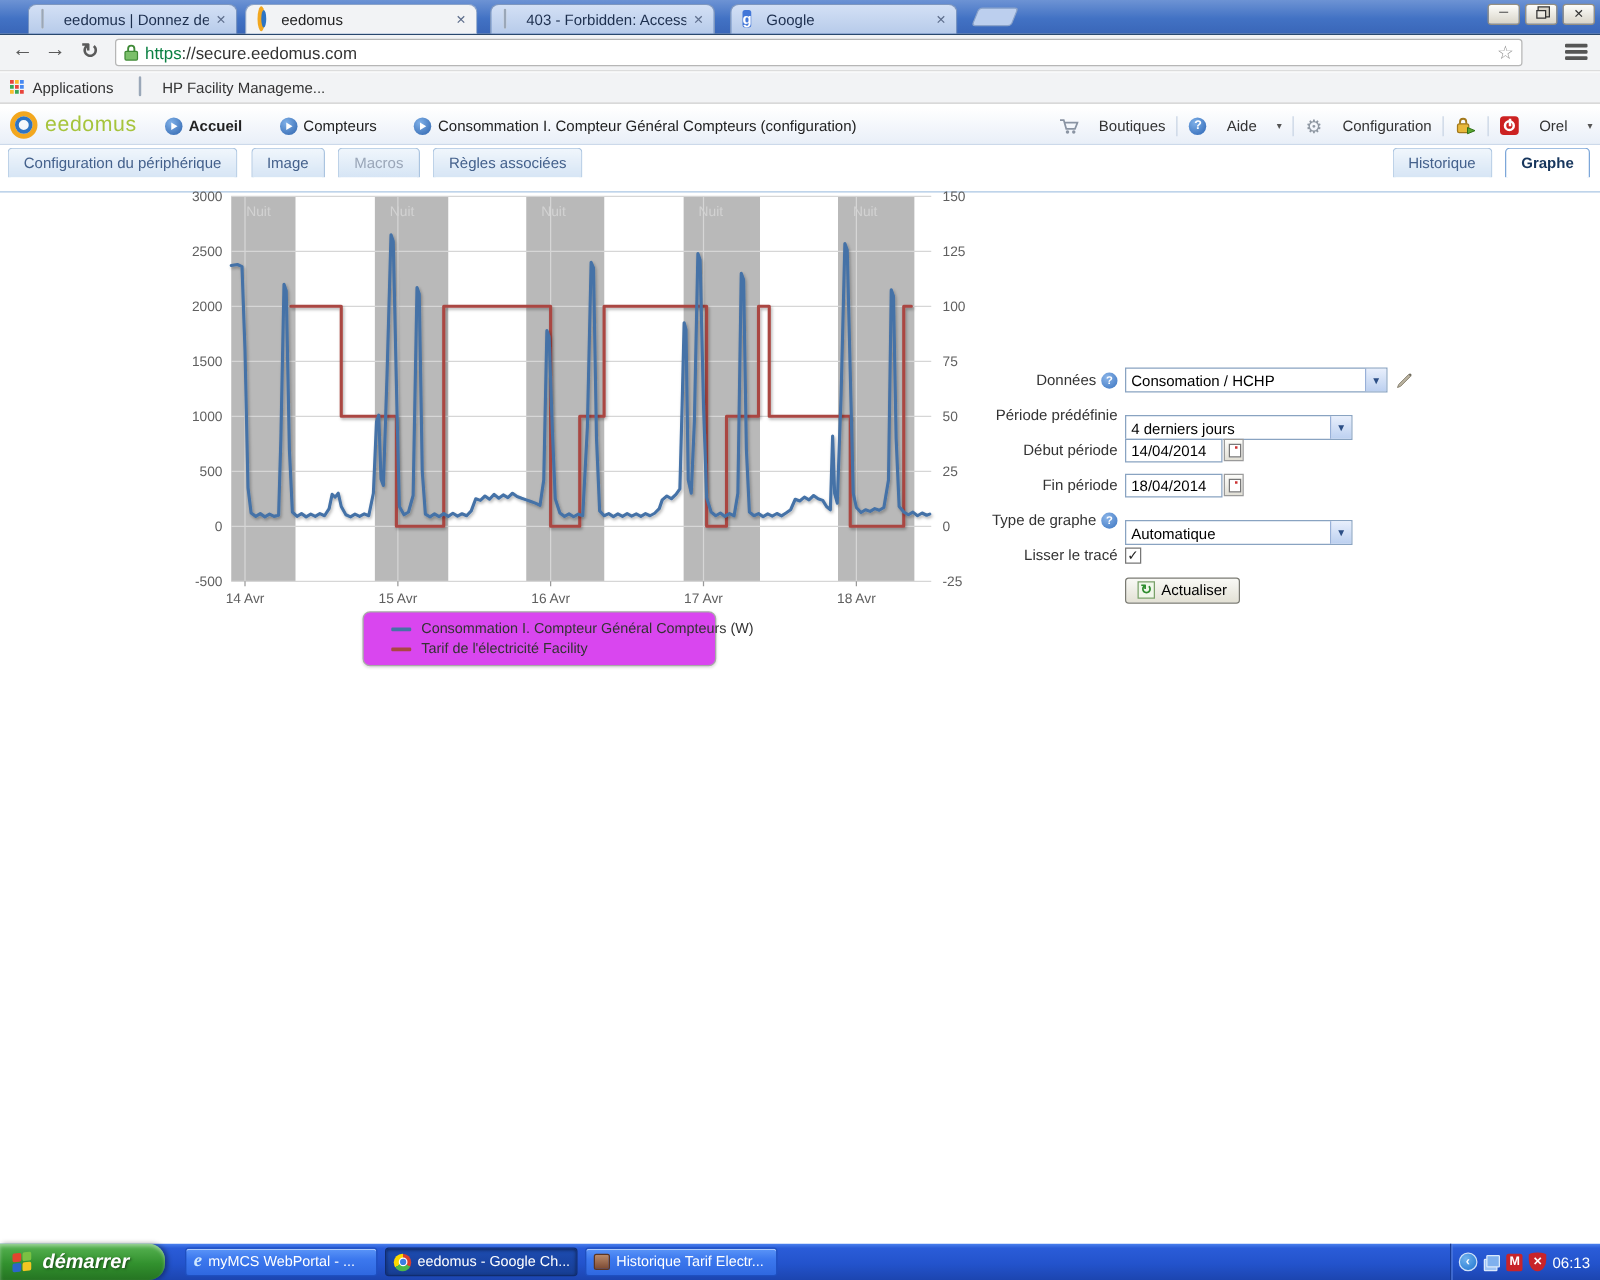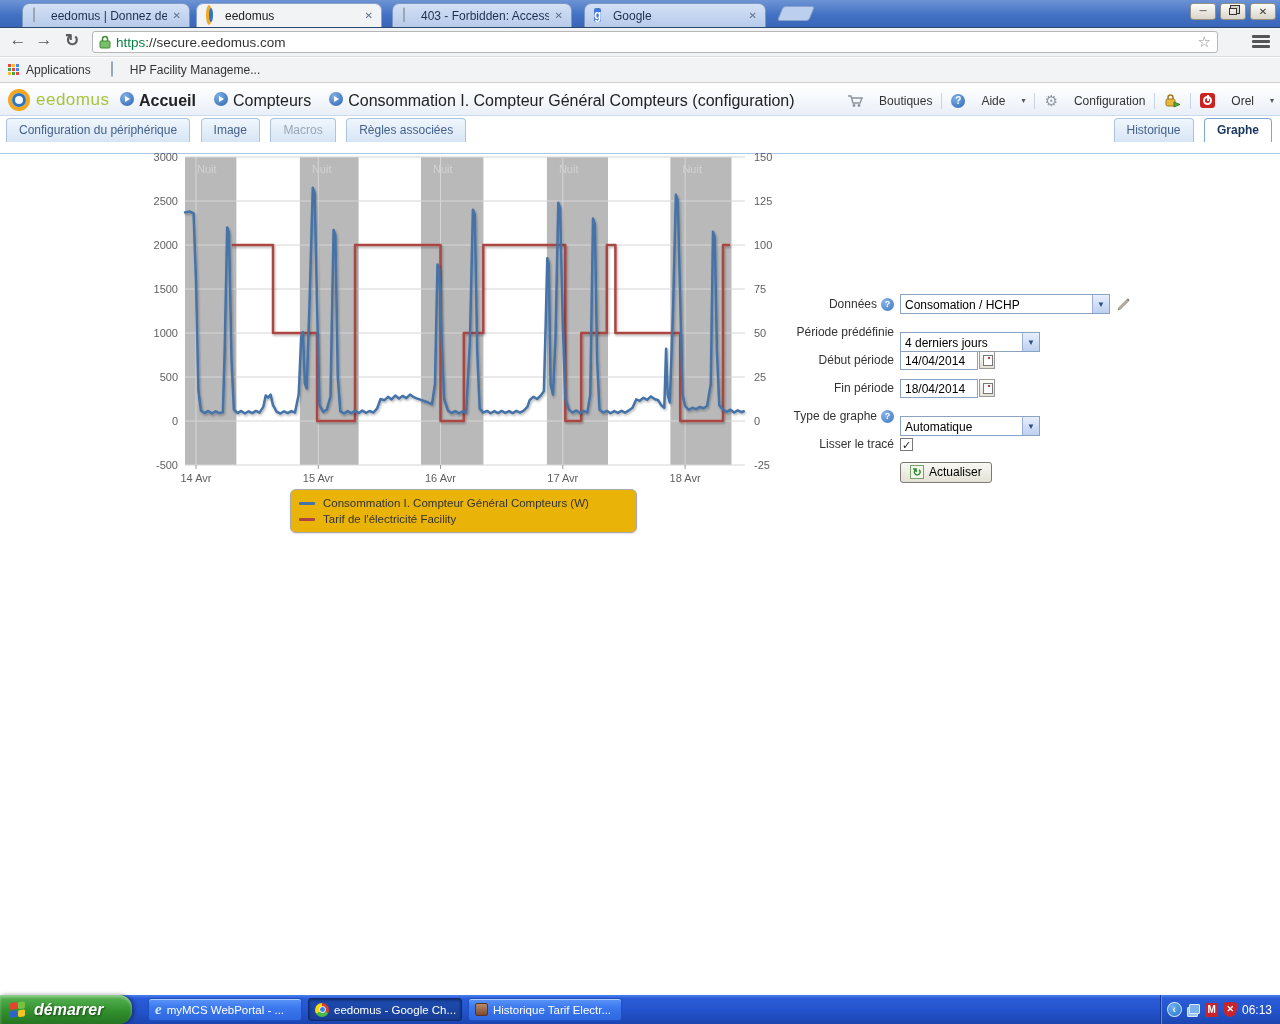--- a/index.html
+++ b/index.html
@@ -55,21 +55,21 @@
 
   
   .webpage { position:absolute; left:0; top:84px; width:1280px; height:911px; background:#fff; }
   .siteheader { position:absolute; left:0; top:2px; width:1280px; height:30px;
     background:linear-gradient(#ffffff,#e9eff8); border-bottom:1px solid #ccd9ea; }
   .logo { position:absolute; left:8px; top:3px; display:flex; align-items:center; gap:6px; }
   .logo-ring { width:22px; height:22px; border:4px solid #f2a71f; border-radius:50%; position:relative; }
   .logo-ring:before { content:""; position:absolute; inset:0; border:3px solid #2d74c4; border-radius:50%; }
   .logo-text { font-size:17px; color:#a6c43c; letter-spacing:.5px; }
   .crumbs { position:absolute; left:120px; top:0; height:100%; display:flex; align-items:center; gap:18px; }
-  .crumb { display:flex; align-items:flex-start; gap:5px; font-size:16px; color:#222; }
+  .crumb { display:flex; align-items:center; gap:5px; font-size:12px; color:#222;margin-left:12px; }
   .crumb.bold { font-weight:bold; }
   .bluearrow { width:14px; height:14px; border-radius:50%; background:radial-gradient(circle at 35% 30%, #7fb0e8, #2d63ad); position:relative; }
   .bluearrow:before { content:""; position:absolute; left:5px; top:4px; border-left:5px solid #fff; border-top:3px solid transparent; border-bottom:3px solid transparent; }
   .sitemenu { position:absolute; right:6px; top:0; height:100%; display:flex; align-items:center; gap:9px; font-size:12px; color:#333; }
   .sep { width:1px; height:16px; background:#c8d4e4; }
   .mi { display:flex; align-items:center; gap:16px; }
   .helpicon { width:14px; height:14px; border-radius:50%; background:radial-gradient(circle at 35% 30%, #7fb0e8, #2a64b4); color:#fff; font-size:10px; font-weight:bold; text-align:center; line-height:14px; }
   .gear { font-size:15px; color:#8f98a3; }
   .caret { font-size:8px; color:#555; }
   .powericon { width:15px; height:15px; border-radius:3px; background:#cc2222; position:relative; }
@@ -79,37 +79,37 @@
   
   .pagetabs { position:absolute; left:0; top:31px; width:1280px; height:39px; border-bottom:1px solid #aac6e4; }
   .ptab { display:inline-block; margin:3px 0 0 6px; padding:4px 12px 5px; font-size:12px; color:#44618c;
     background:linear-gradient(#f0f6fc,#d6e5f5); border:1px solid #aac4e0; border-bottom:none; border-radius:4px 4px 0 0; }
   .ptab.disabled { color:#9aa6b8; }
   .ptabs-right { position:absolute; right:8px; top:0; }
   .ptab.activetab { background:#fff; color:#17365d; font-weight:bold; border-color:#7da7d9; }
 
   
   #chartsvg { position:absolute; left:140px; top:66px; }
-  .legend { position:absolute; left:290px; top:405px; width:347px; background:#eab308; border:1px solid #a8a8a8;
-    border-radius:6px; padding:5px 8px; box-shadow:0 1px 2px rgba(0,0,0,.12); }
+  .legend { position:absolute; left:290px; top:405px; width:283px; background:#d946ef; border:1px solid #a8a8a8;
+    border-radius:6px; padding:5px 22px; box-shadow:0 1px 2px rgba(0,0,0,.12); }
   .legend-item { display:flex; align-items:center; gap:8px; height:16px; }
   .legend-swatch { width:16px; height:3px; border-radius:1px; flex:0 0 16px; }
   .legend-label { font-size:11.5px; color:#333; white-space:nowrap; }
 
   
   .gform { position:absolute; left:778px; top:206px; width:370px; }
   .frow { display:flex; align-items:center; height:28px; }
   .flabel { width:116px; text-align:right; font-size:12px; color:#333; margin-right:6px;
     display:flex; justify-content:flex-end; align-items:center; gap:4px; white-space:nowrap; }
   .fhelp { width:13px; height:13px; border-radius:50%; background:radial-gradient(circle at 35% 30%, #8ab4e8, #3a74c0); color:#fff; font-size:9px; font-weight:bold; text-align:center; line-height:13px; flex:0 0 13px; }
   .sel { height:20px; border:1px solid #89a3c1; background:#fff; display:flex; align-items:stretch; }
   .sel .val { font-size:12px; color:#000; padding:3px 4px 0; white-space:nowrap; overflow:hidden; flex:1; }
   .sel .arrow { width:17px; background:linear-gradient(#e8effc,#bcd0f0); border-left:1px solid #98b0d8;
     color:#2c4f86; font-size:8px; text-align:center; line-height:19px; }
-  .sel.w210 { width:210px; } .sel.w162 { width:140px;margin-top:20px; }
+  .sel.w210 { width:210px; } .sel.w162 { width:182px;margin-top:20px; }
   .datebox { width:78px; height:19px; border:1px solid #89a3c1; background:#fff; font-size:12px; padding:2px 4px; }
   .calbtn { width:16px; height:18px; border:1px solid #9a9a9a; background:linear-gradient(#fdfdfa,#e2e0d6); margin-left:1px; position:relative; }
   .calbtn:before { content:""; position:absolute; left:3px; top:3px; width:8px; height:9px; background:#fff; border:1px solid #777; }
   .calbtn:after { content:""; position:absolute; left:8px; top:5px; width:2px; height:2px; background:#c33; }
   .pencil { margin-left:6px; }
   .checkbox { width:13px; height:13px; border:1px solid #777; background:#fff; font-size:11px; line-height:12px; text-align:center; color:#222; }
   .refreshbtn { margin-left:122px; margin-top:4px; display:inline-flex; align-items:center; gap:5px; padding:2px 9px 3px;
     font-size:12px; color:#000; background:linear-gradient(#f9f9f5,#e3e1d5); border:1px solid #7a7a72; border-radius:3px; }
   .refreshicon { width:14px; height:14px; border:1px solid #7aa06a; background:#f0f7ea; color:#2f8d2f; font-size:11px; line-height:12px; text-align:center; font-weight:bold; }
 

